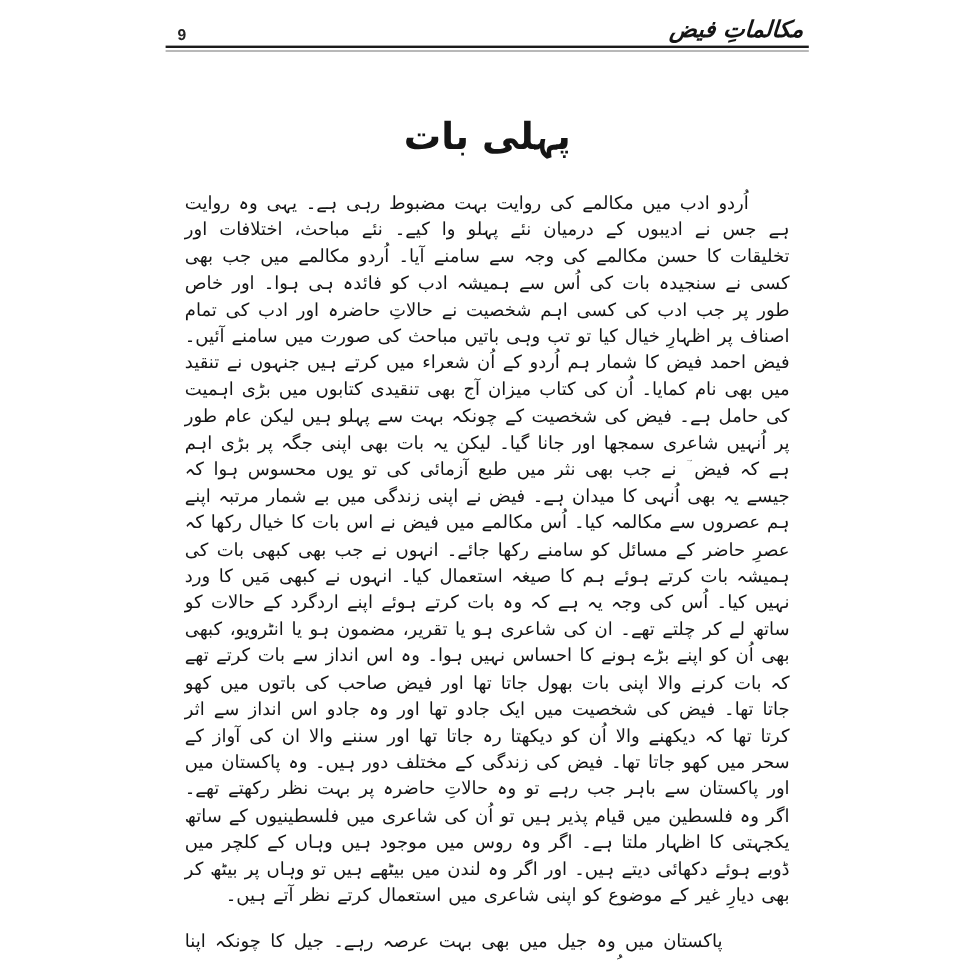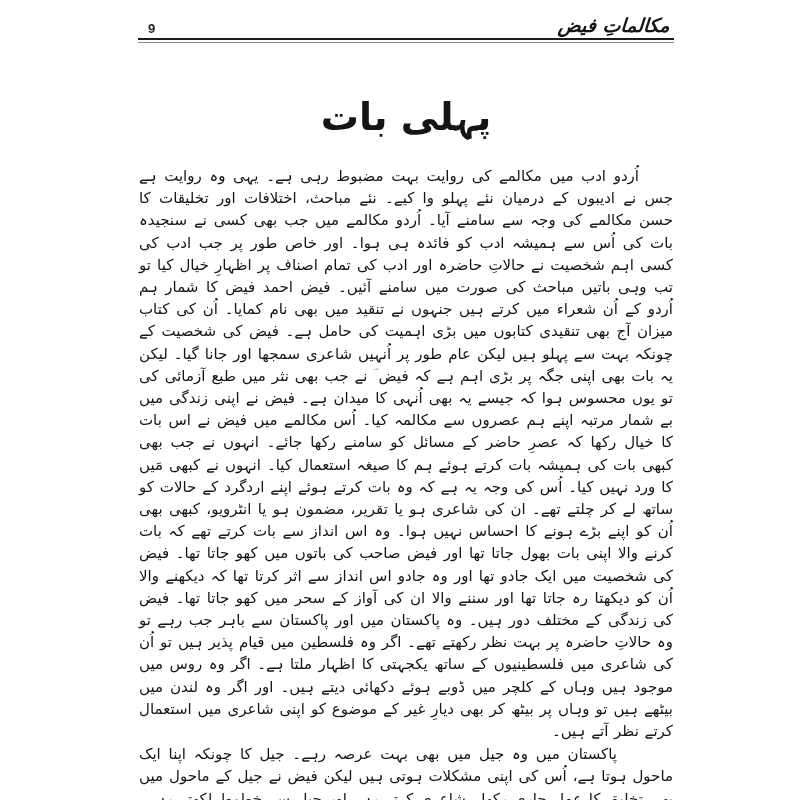--- a/index.html
+++ b/index.html
@@ -49,34 +49,34 @@
   .rule {
     border: 0;
     border-top: 2.5px solid #1c1c1c;
     border-bottom: 1px solid #8a8a8a;
     height: 2px;
     margin: 0 0 0 0;
   }
   .chapter-title {
     direction: rtl;
     text-align: center;
-    font-size: 38px;
+    font-size: 31px;
     font-weight: bold;
     margin: 52px 0 26px 0;
     letter-spacing: -1px;
   }
   .body-text {
     direction: rtl;
     text-align: justify;
     font-size: 15px;
     line-height: 22.2px;
     word-spacing: 1px;
   }
   .body-text p {
-    margin: 1px;
+    margin: 16px;
   }
   .body-text p.p1 { text-indent: 34px; }
   .body-text p.p2 { text-indent: 56px; }
 </style>
 </head>
 <body>
 
 <div class="page">
   <div class="content">
 

